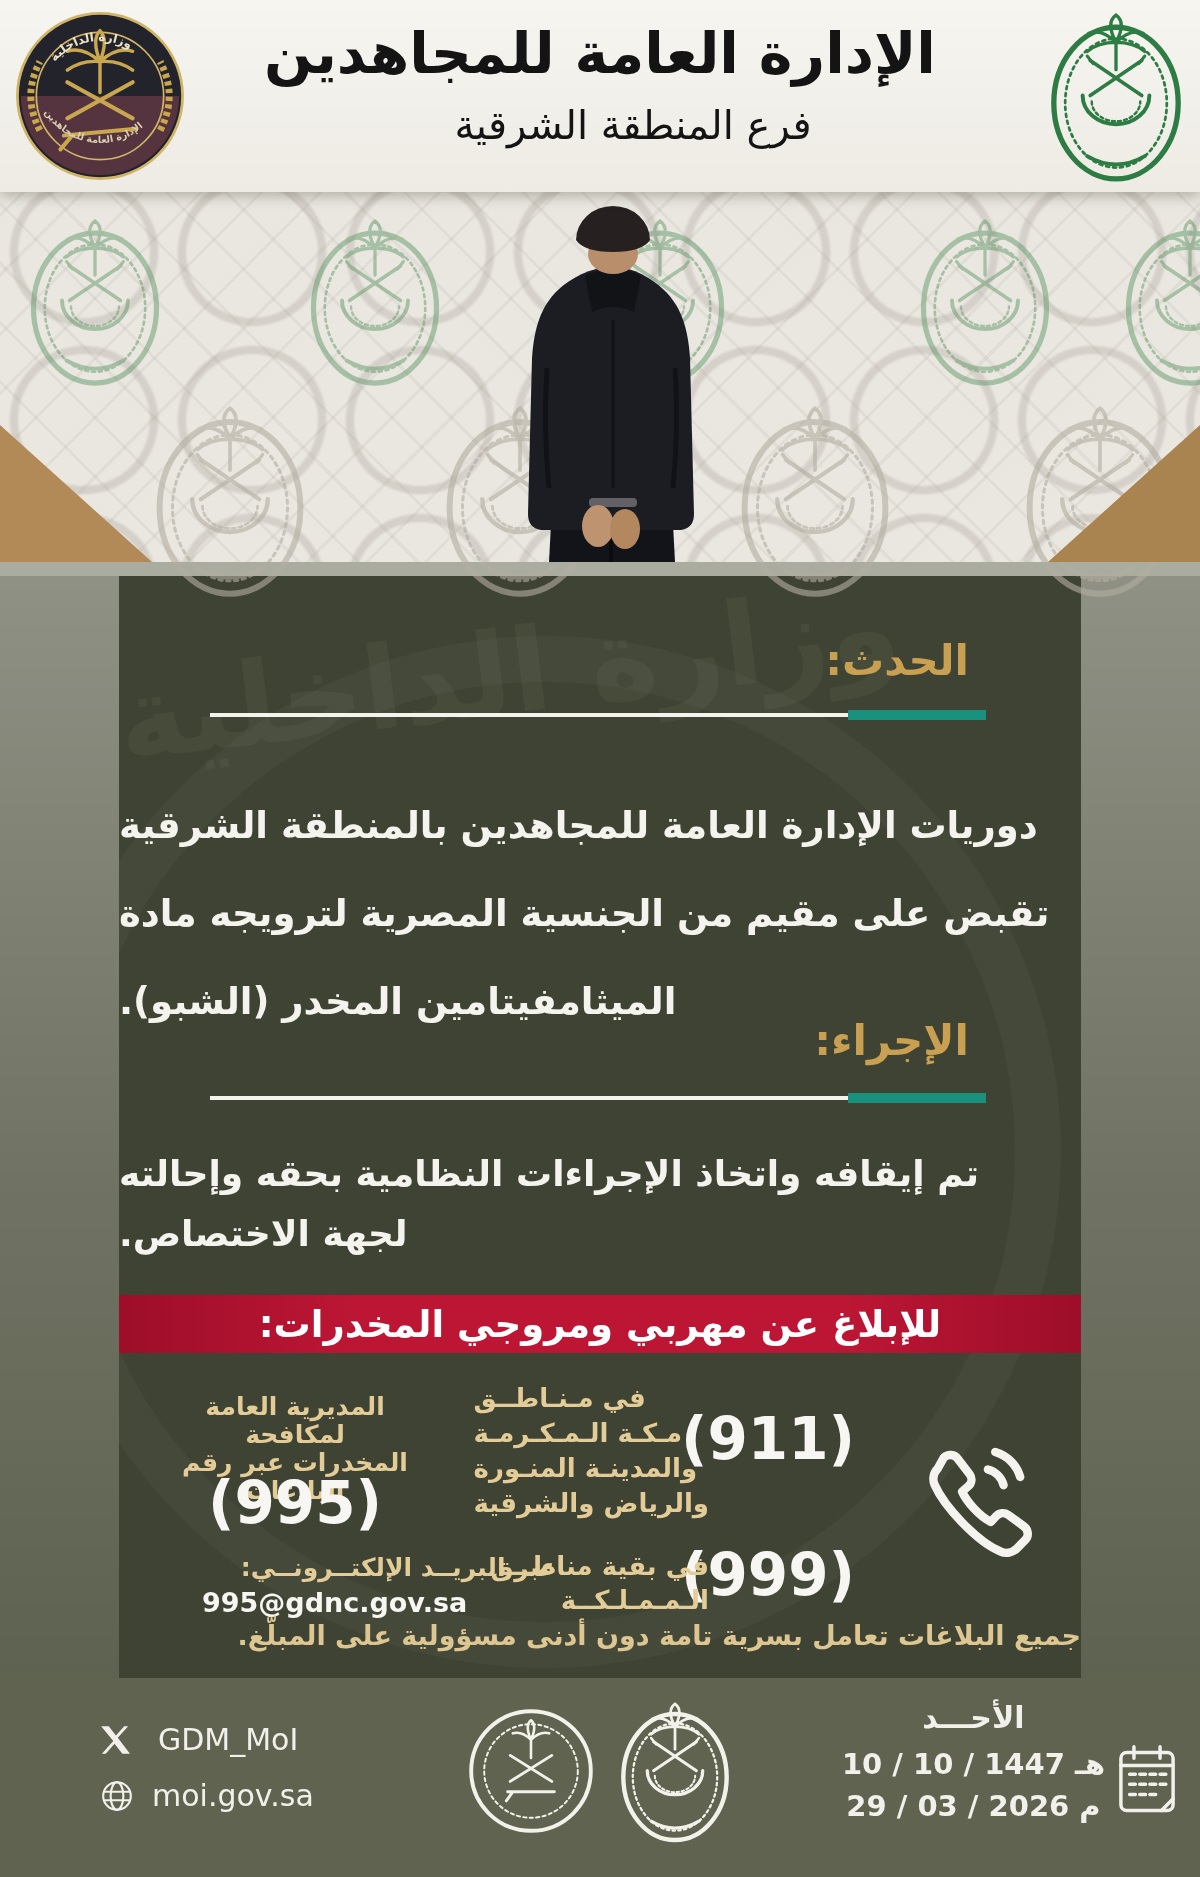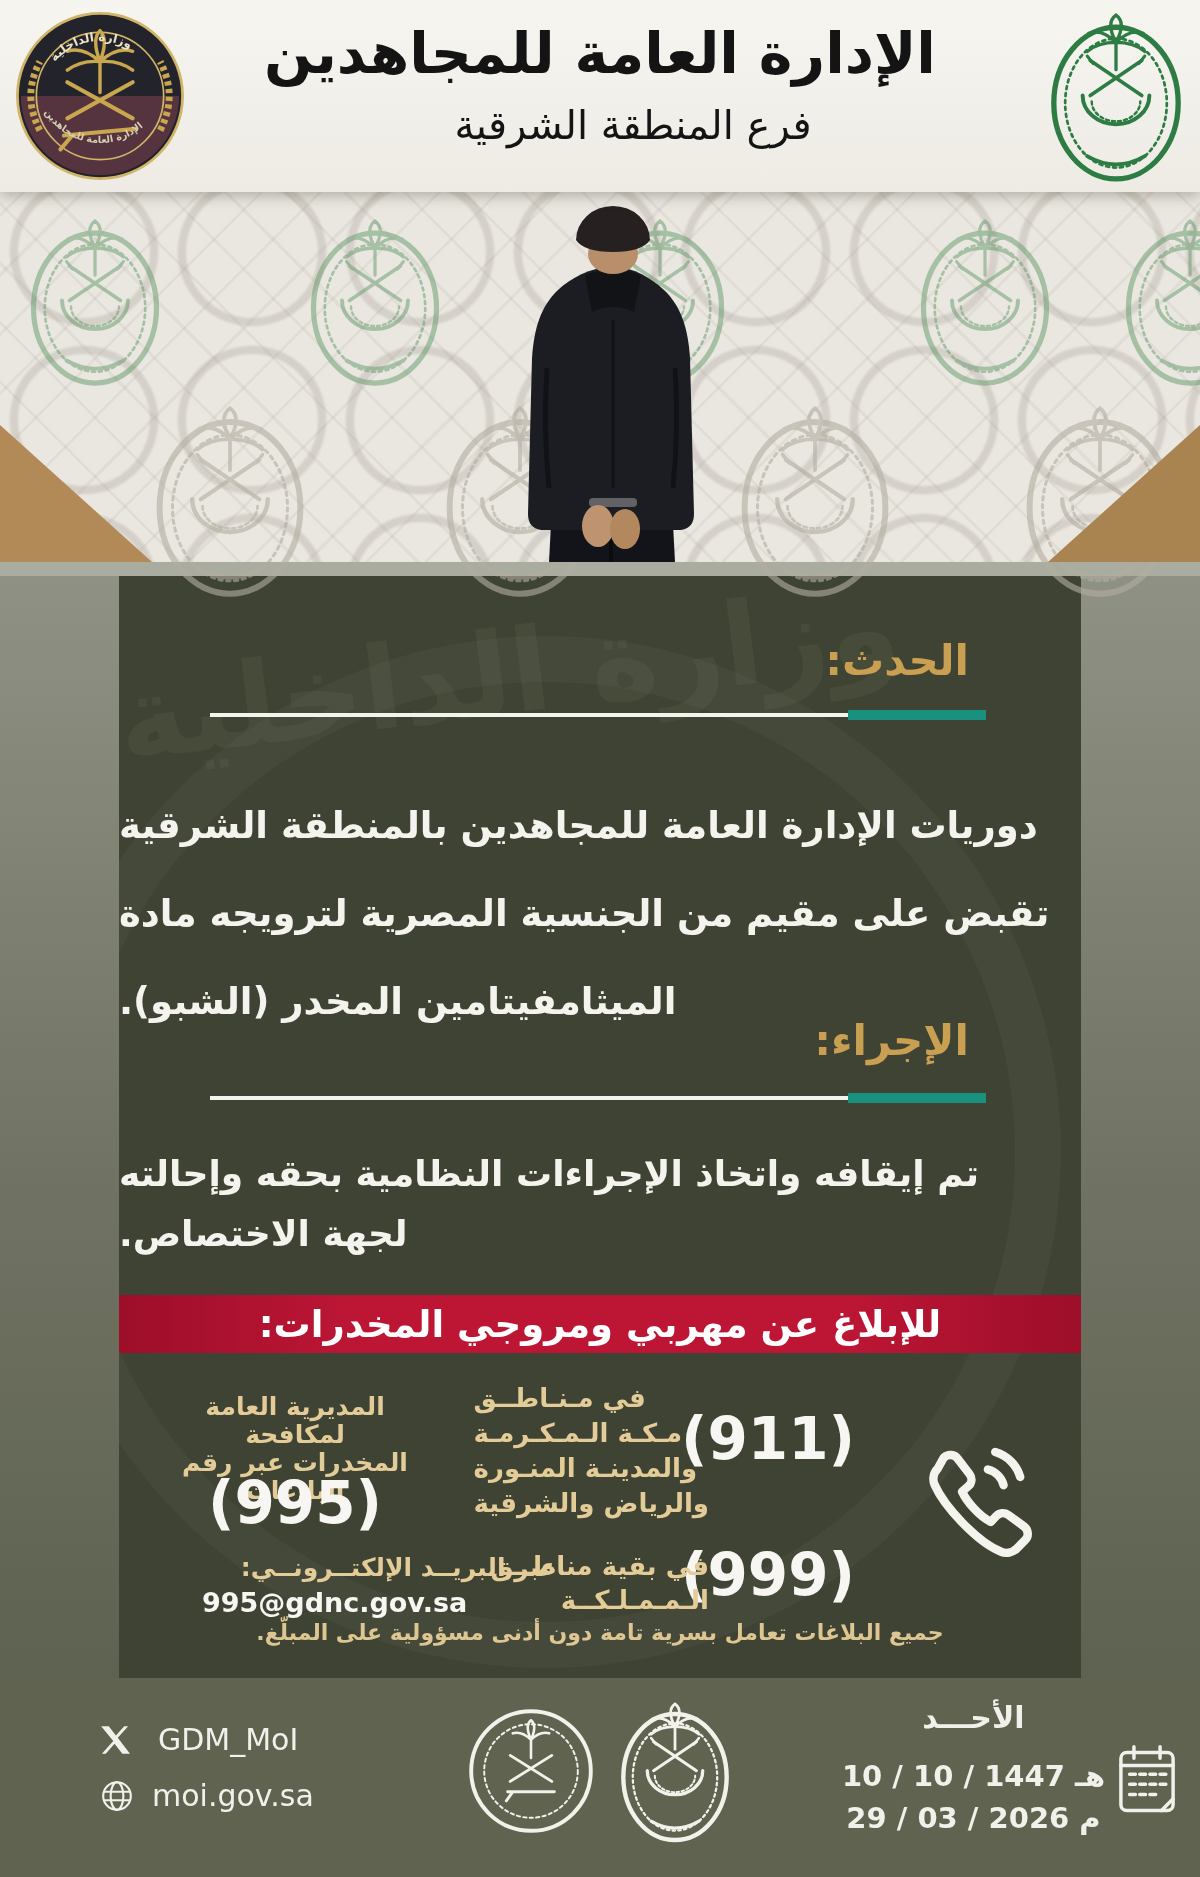--- a/index.html
+++ b/index.html
@@ -55,33 +55,33 @@
   .num{position:absolute;color:#f7f6f2;font-weight:bold;font-size:58px;direction:ltr;}
   #num911{right:226px;top:32px;}
   #num999{right:226px;top:168px;}
   .gold{color:#e3cc98;font-weight:bold;white-space:pre-line;}
   #gold911{position:absolute;right:372px;top:8px;font-size:26px;line-height:35px;text-align:left;}
   #gold999{position:absolute;right:372px;top:176px;font-size:26px;line-height:34px;text-align:right;}
   #dept{position:absolute;left:37px;width:278px;top:20px;font-size:25px;line-height:28px;text-align:center;}
   #num995{position:absolute;left:37px;width:278px;top:96px;text-align:center;color:#f7f6f2;font-weight:bold;font-size:58px;direction:ltr;}
   #email-label{position:absolute;right:524px;top:180px;font-size:25px;}
   #email{position:absolute;left:83px;top:214px;font-size:27px;font-weight:bold;color:#f7f6f2;direction:ltr;}
-  .note{position:absolute;top:1044px;left:0;width:100%;text-align:center;font-size:22px;font-weight:bold;color:#ddc691;}
+  .note{position:absolute;top:1044px;left:0;width:100%;font-size:27px;font-weight:bold;color:#ddc691;}
 
   
   .footer{position:absolute;top:1678px;left:0;width:100%;height:199px;background:#5f6350;color:#f1f0ea;}
   .soc-row{position:absolute;left:100px;display:flex;align-items:center;gap:18px;font-size:30px;}
   #row-x{top:44px;gap:28px;}
   #row-web{top:100px;}
   .soc-row svg{color:#f1f0ea;}
   .ltr{direction:ltr;unicode-bidi:isolate;}
   .foot-badge1{position:absolute;left:466px;top:28px;width:130px;height:130px;color:#f2f1ea;}
   .foot-badge2{position:absolute;left:612px;top:18px;width:126px;height:152px;color:#f2f1ea;}
   .dates{position:absolute;right:95px;top:22px;text-align:center;font-weight:bold;direction:rtl;}
-  .dates .day{font-size:30px;margin-bottom:24px;}
+  .dates .day{font-size:30px;margin-bottom:12px;}
   .dates .dline{font-size:29px;margin-top:8px;direction:ltr;}
   .calendar-icon{position:absolute;right:24px;top:64px;width:58px;height:76px;color:#f1f0ea;}
 </style>
 </head>
 <body>
 
 <svg width="0" height="0" style="position:absolute" aria-hidden="true">
   <defs>
     <g id="moi-g" fill="none" stroke="currentColor" stroke-linecap="round">
       <ellipse cx="50" cy="64" rx="41" ry="50" stroke-width="3.5"></ellipse>

